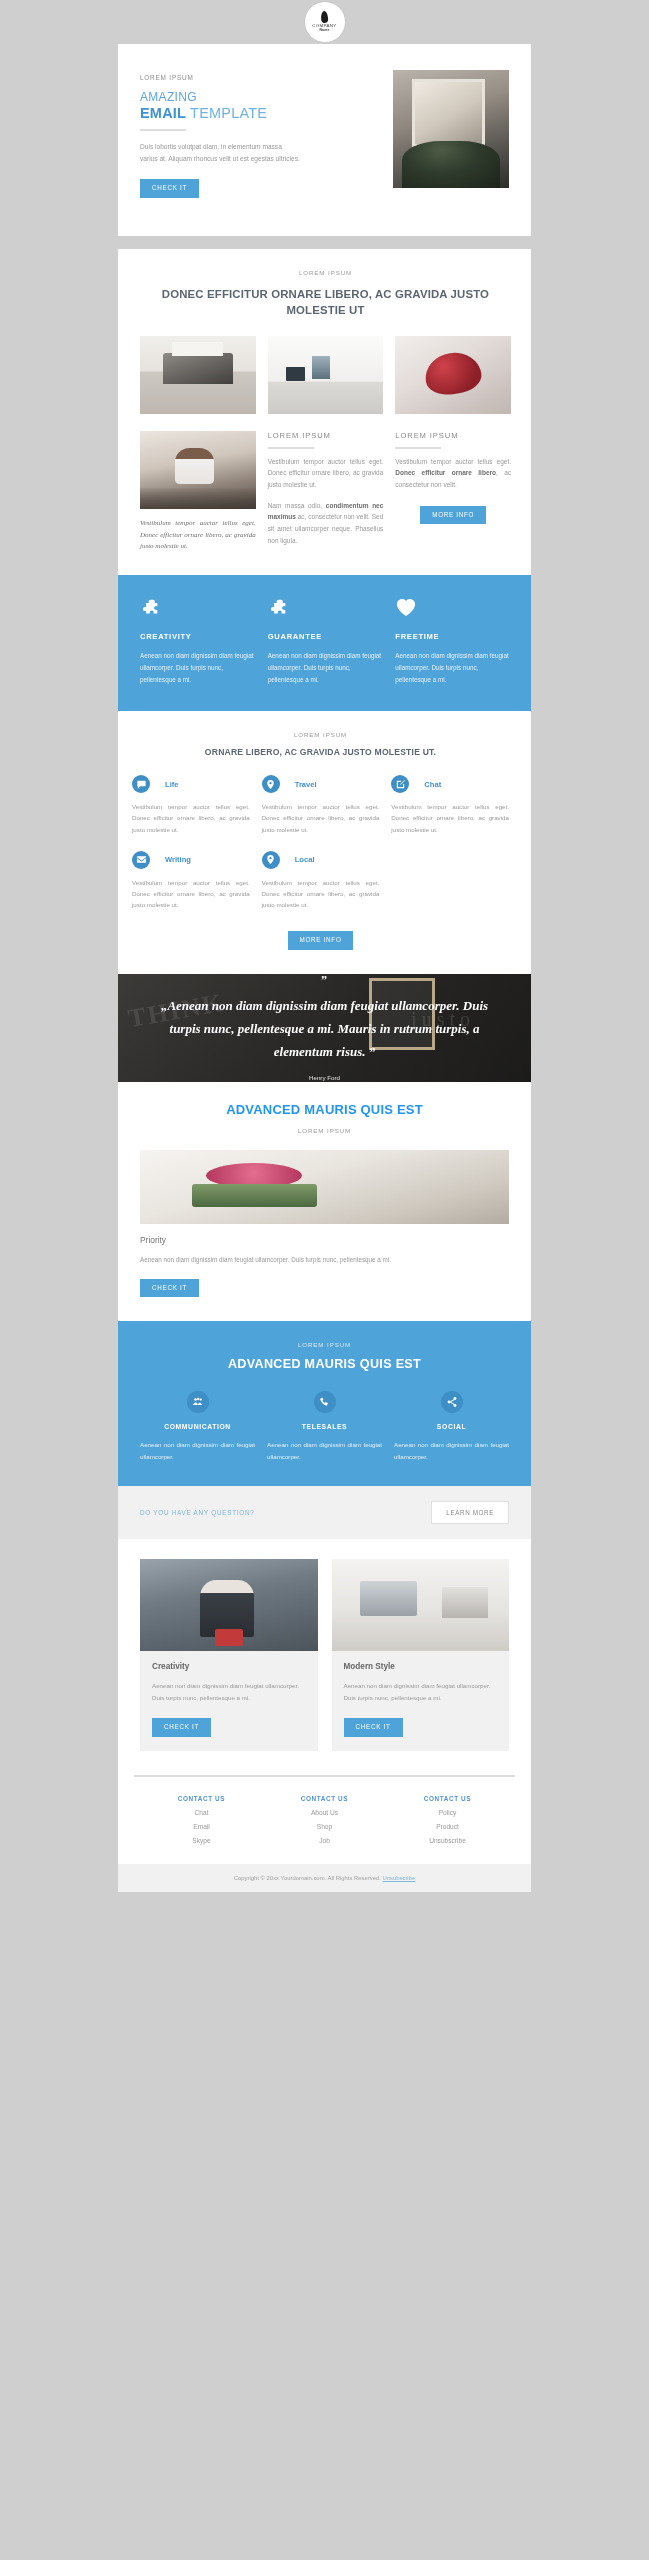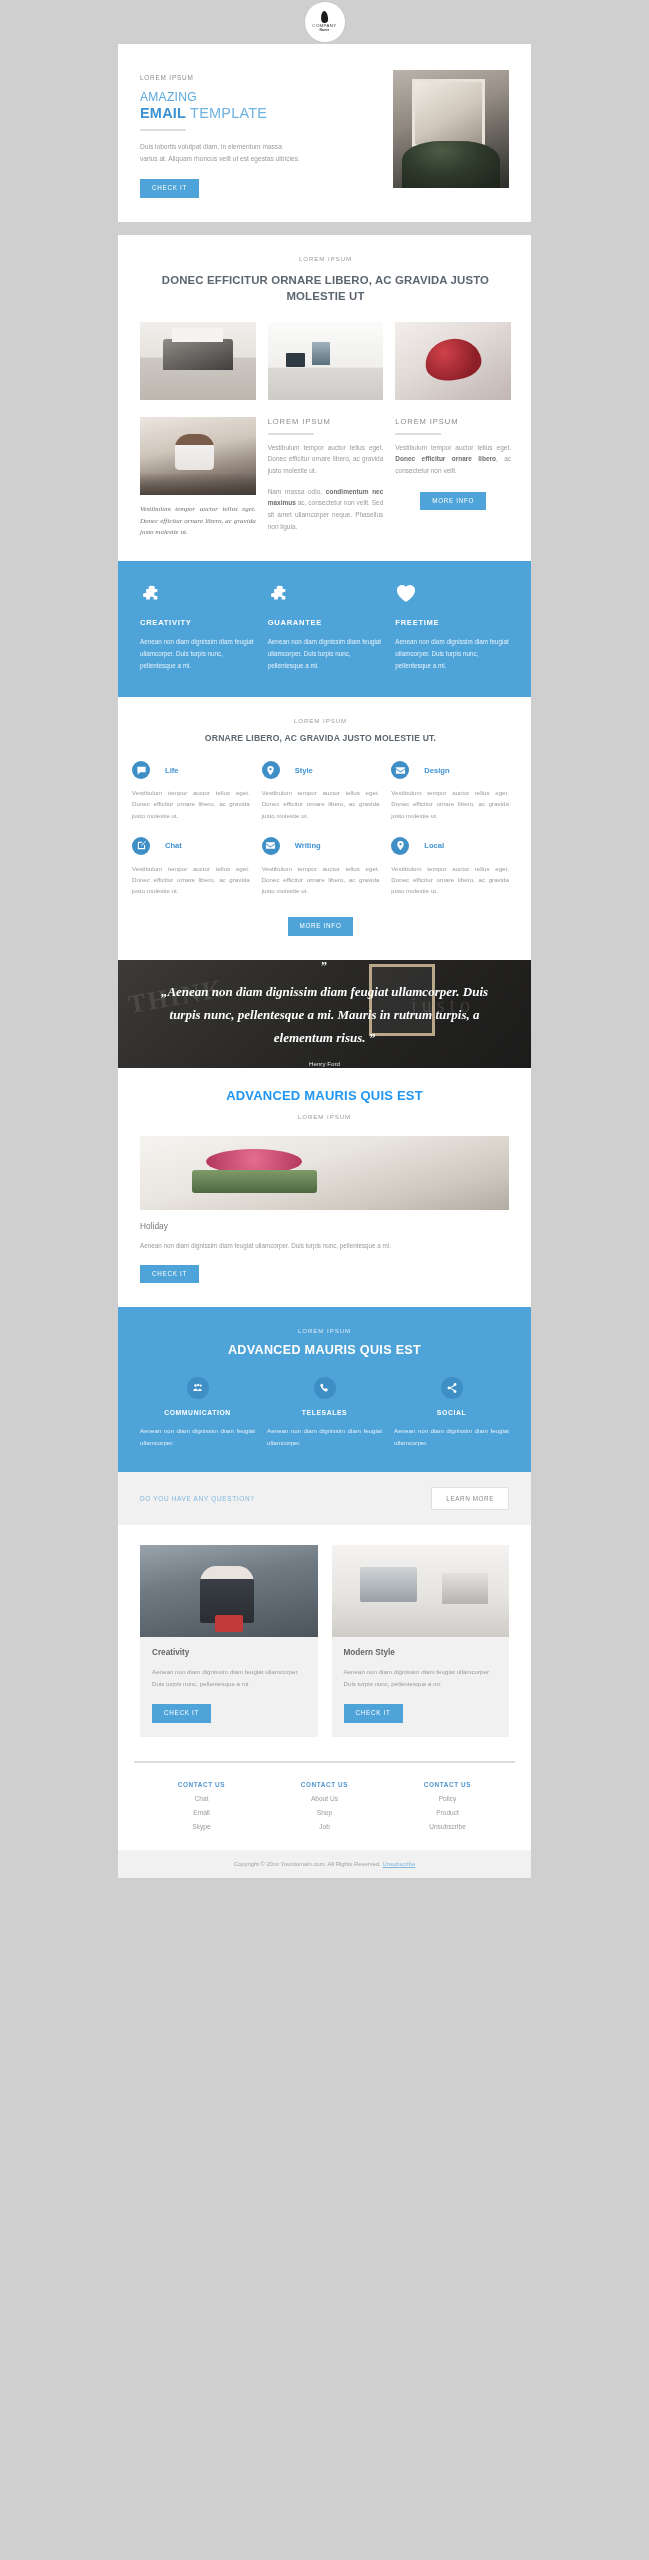--- a/index.html
+++ b/index.html
@@ -34,21 +34,21 @@
     text-align: center; text-transform: uppercase;
   }
   .btn {
     display: inline-block; background: #4ea3d8; color: #ffffff;
     font-size: 6.3px; letter-spacing: .7px; padding: 6px 12px;
     text-transform: uppercase; text-align: center; line-height: 1;
   }
   .rule { width: 46px; height: 2px; background: #dddddd; margin: 7px 0; }
 
   
-  .hero { display: flex; padding: 26px 22px 24px 22px; gap: 8px; }
+  .hero { display: flex; padding: 26px 22px 38px 22px; gap: 8px; }
   .hero-left { flex: 1 1 auto; padding-top: 4px; }
   .hero-eyebrow { font-size: 6.4px; letter-spacing: .8px; color: #8d8d8d; text-transform: uppercase; }
   .hero-h1 { margin-top: 9px; line-height: 1.18; }
   .hero-h1 .l1 { display: block; font-size: 12px; color: #5ba7dd; letter-spacing: .3px; font-weight: 400; }
   .hero-h1 .l2 { display: block; font-size: 14.5px; letter-spacing: .2px; margin-top: 1px; }
   .hero-h1 .l2 b { color: #3f93d4; font-weight: 700; }
   .hero-h1 .l2 span { color: #6fb3e3; font-weight: 400; }
   .hero-p { font-size: 6.6px; line-height: 1.75; color: #9a9a9a; margin-top: 10px; width: 160px; }
   .hero-btn-wrap { margin-top: 12px; }
   .hero-img {
@@ -337,38 +337,25 @@
           <div class="svc-p">Vestibulum tempor auctor tellus eget. Donec efficitur ornare libero, ac gravida justo molestie ut.</div>
         </div>
 
         <div>
           <div class="svc-head">
             <div class="svc-badge">
               <svg width="11" height="11" viewBox="0 0 24 24" fill="#ffffff">
                   <path d="M12 2a7 7 0 0 0-7 7c0 5.2 7 13 7 13s7-7.8 7-13a7 7 0 0 0-7-7zm0 9.5A2.5 2.5 0 1 1 12 6.5a2.5 2.5 0 0 1 0 5z"></path>
                 </svg>
             </div>
-            <div class="svc-name">Style</div>
+            <div class="svc-name">Travel</div>
           </div>
           <div class="svc-p">Vestibulum tempor auctor tellus eget. Donec efficitur ornare libero, ac gravida justo molestie ut.</div>
         </div>
 
-        <div>
-          <div class="svc-head">
-            <div class="svc-badge">
-              <svg width="11" height="11" viewBox="0 0 24 24" fill="#ffffff">
-                  <path d="M2 5h20v14H2z" fill="none"></path>
-                  <path d="M2 5h20v2l-10 7L2 7z"></path>
-                  <path d="M2 9.4l10 6.9 10-6.9V19H2z"></path>
-                </svg>
-            </div>
-            <div class="svc-name">Design</div>
-          </div>
-          <div class="svc-p">Vestibulum tempor auctor tellus eget. Donec efficitur ornare libero, ac gravida justo molestie ut.</div>
-        </div>
 
         <div>
           <div class="svc-head">
             <div class="svc-badge">
               <svg width="11" height="11" viewBox="0 0 24 24" fill="#ffffff">
                   <path d="M4 4h9v2.5H6.5v11h11V11H20v9H4z"></path>
                   <path d="M20.5 2.3l1.2 1.2-8.6 8.6-1.9.7.7-1.9z"></path>
                 </svg>
             </div>
             <div class="svc-name">Chat</div>
@@ -415,21 +402,21 @@
       <div class="quote-text">„Aenean non diam dignissim diam feugiat ullamcorper. Duis turpis nunc, pellentesque a mi. Mauris in rutrum turpis, a elementum risus. ”</div>
       <div class="quote-author">Henry Ford</div>
     </div>
 
     <div class="adv">
       <h2>ADVANCED MAURIS QUIS EST</h2>
       <div class="eyebrow">LOREM IPSUM</div>
       <div class="cards2">
         <div class="card">
           <div class="card-img ci-1"></div>
-          <div class="card-h">Holiday</div>
+          <div class="card-h">Priority</div>
           <div class="card-p">Aenean non diam dignissim diam feugiat ullamcorper. Duis turpis nunc, pellentesque a mi.</div>
           <div class="card-btn"><span class="btn">CHECK IT</span></div>
         </div>
       </div>
     </div>
 
     <div class="badv">
       <div class="eyebrow">LOREM IPSUM</div>
       <h2>ADVANCED MAURIS QUIS EST</h2>
       <div class="badv-grid">

